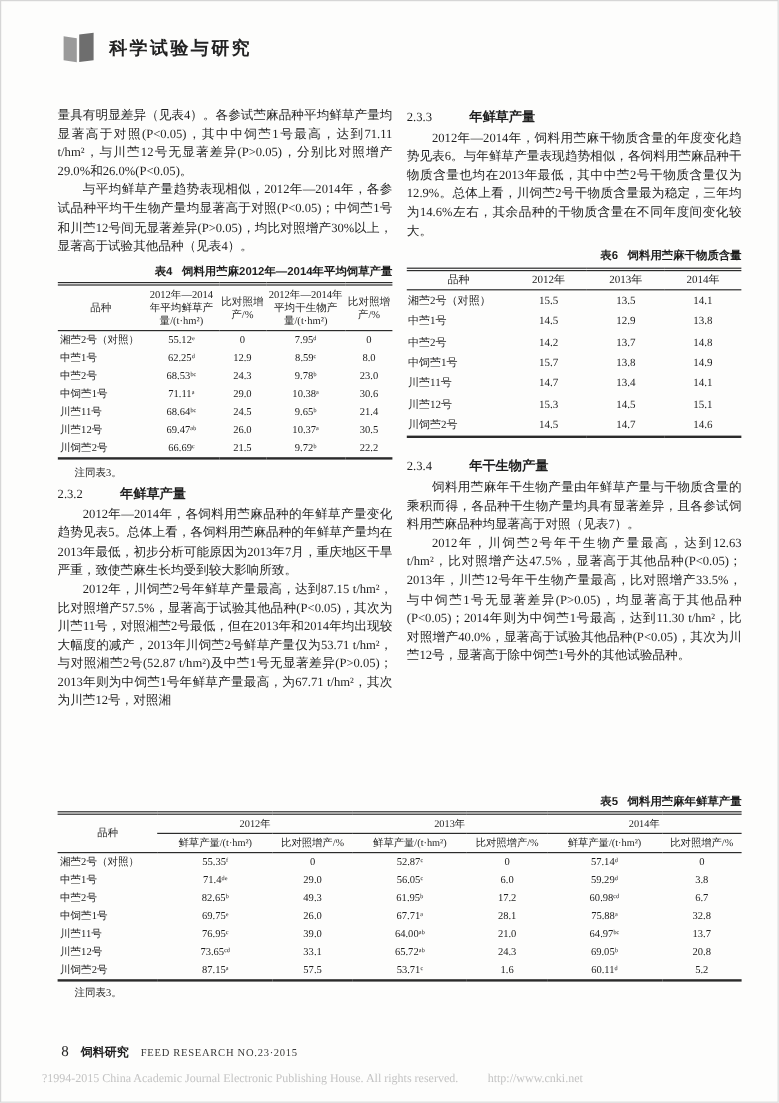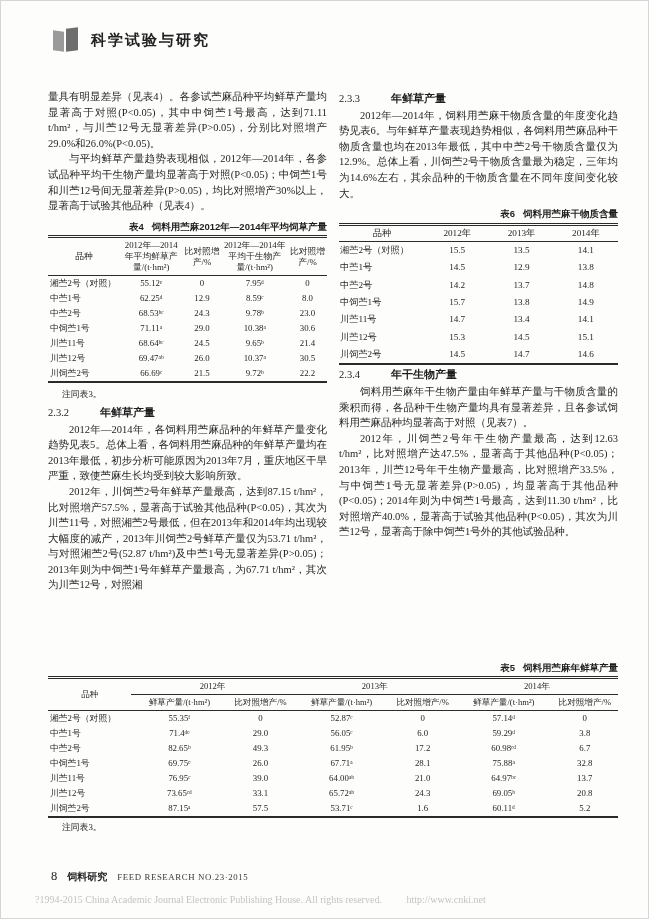--- a/index.html
+++ b/index.html
@@ -201,21 +201,21 @@
             </tr>
             <tr>
               <td class="rowlabel">川饲苎2号</td>
               <td>14.5</td>
               <td>14.7</td>
               <td>14.6</td>
             </tr>
           </tbody>
       </table>
 
-      <div class="sec-head" style="margin-top:2px">
+      <div class="sec-head" style="margin-top:17px">
         <span class="sec-num">2.3.4</span>
         <span class="sec-title">年干生物产量</span>
       </div>
       <p class="ind">饲料用苎麻年干生物产量由年鲜草产量与干物质含量的乘积而得，各品种干生物产量均具有显著差异，且各参试饲料用苎麻品种均显著高于对照（见表7）。</p>
       <p class="ind">2012年，川饲苎2号年干生物产量最高，达到12.63 t/hm²，比对照增产达47.5%，显著高于其他品种(P&lt;0.05)；2013年，川苎12号年干生物产量最高，比对照增产33.5%，与中饲苎1号无显著差异(P&gt;0.05)，均显著高于其他品种(P&lt;0.05)；2014年则为中饲苎1号最高，达到11.30 t/hm²，比对照增产40.0%，显著高于试验其他品种(P&lt;0.05)，其次为川苎12号，显著高于除中饲苎1号外的其他试验品种。</p>
     </div>
   </div>
 
   <div class="t5block">
     <div class="cap">

